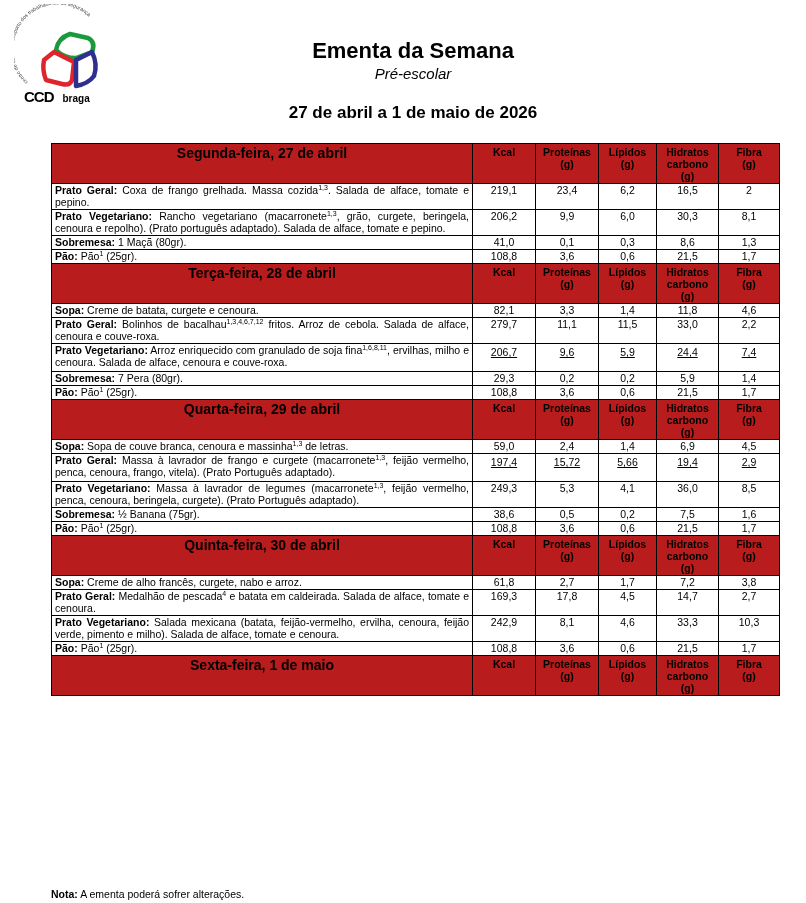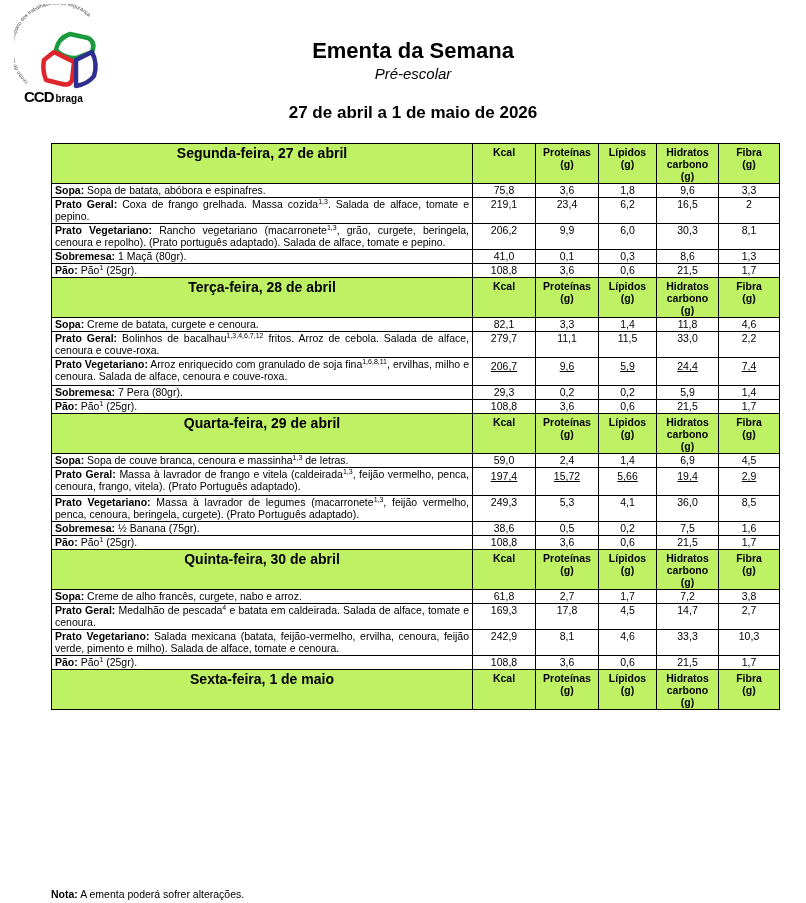--- a/index.html
+++ b/index.html
@@ -2,34 +2,34 @@
 <html><head>
 <meta charset="utf-8">
 <style>
   html, body { margin: 0; padding: 0; background: #ffffff; }
   body { width: 806px; height: 903px; position: relative; overflow: hidden;
          font-family: "Liberation Sans", sans-serif; color: #000; }
   .logo { position: absolute; left: 14px; top: 4px; width: 90px; height: 100px; }
   .logo svg { width: 90px; height: 100px; }
   .logo-text { position: absolute; left: 24px; top: 88px; font-size: 14px; font-weight: bold; letter-spacing: 0px; }
   .logo-text .cc { font-size: 15px; font-weight: bold; letter-spacing: -1px; }
-  .logo-text .braga { font-size: 10px; font-weight: bold; margin-left: 2px; }
+  .logo-text .braga { font-size: 10px; font-weight: bold; margin-left: 9px; }
   .title { position: absolute; left: 0; width: 826px; top: 38px; text-align: center; font-size: 22px; font-weight: bold; }
   .subtitle { position: absolute; left: 0; width: 826px; top: 65px; text-align: center; font-size: 15px; font-style: italic; }
   .daterange { position: absolute; left: 0; width: 826px; top: 103px; text-align: center; font-size: 17px; font-weight: bold; }
 
   table.menu { position: absolute; left: 51px; top: 143px; width: 728px; border-collapse: collapse; table-layout: fixed; }
   table.menu td, table.menu th { border: 1px solid #000; padding: 0 3px; font-size: 10.5px; vertical-align: top; line-height: 12px; }
   col.c-desc { width: 421px; }
   col.c-kcal { width: 63px; }
   col.c-prot { width: 63px; }
   col.c-lip { width: 58px; }
   col.c-hid { width: 62px; }
   col.c-fib { width: 61px; }
-  tr.head th { background: #bef264; font-weight: bold; height: 36px; padding-top: 2px; }
+  tr.head th { background: #b91c1c; font-weight: bold; height: 36px; padding-top: 2px; }
   tr.head th.day { font-size: 14px; text-align: center; padding-top: 3px; }
   tr.head th.nut { font-size: 10.5px; text-align: center; line-height: 12px; overflow: hidden; }
   td.desc { text-align: justify; padding-top: 2px; padding-bottom: 1px; }
   td.num { text-align: center; vertical-align: middle; font-size: 11px; }
   td.num.top { vertical-align: top; padding-top: 2px; text-decoration: underline; }
   .lbl { font-weight: bold; }
   sup { font-size: 7px; line-height: 0; }
   tr.r1 td { height: 13px; }
   tr.r2 td { height: 25px; }
   tr.feriado td { height: 116px; text-align: center; vertical-align: middle; font-size: 19px; font-weight: bold; padding-top: 8px; }
@@ -71,28 +71,20 @@
   </colgroup>
   <tbody id="menu-body">
       <tr class="head">
         <th class="day">Segunda-feira, 27 de abril</th>
         <th class="nut">Kcal</th>
         <th class="nut"><span>Proteínas</span><br><span>(g)</span></th>
         <th class="nut"><span>Lípidos</span><br><span>(g)</span></th>
         <th class="nut"><span>Hidratos</span><br><span>carbono</span><br><span>(g)</span></th>
         <th class="nut"><span>Fibra</span><br><span>(g)</span></th>
       </tr>
-      <tr class="r1">
-        <td class="desc"><span class="lbl">Sopa:</span> <span>Sopa de batata, abóbora e espinafres.</span></td>
-        <td class="num">75,8</td>
-        <td class="num">3,6</td>
-        <td class="num">1,8</td>
-        <td class="num">9,6</td>
-        <td class="num">3,3</td>
-      </tr>
       <tr class="r2">
         <td class="desc"><span class="lbl">Prato Geral:</span> <span>Coxa de frango grelhada. Massa cozida</span><sup>1,3</sup><span>. Salada de alface, tomate e pepino.</span></td>
         <td class="num">219,1</td>
         <td class="num">23,4</td>
         <td class="num">6,2</td>
         <td class="num">16,5</td>
         <td class="num">2</td>
       </tr>
       <tr class="r2">
         <td class="desc"><span class="lbl">Prato Vegetariano:</span> <span>Rancho vegetariano (macarronete</span><sup>1,3</sup><span>, grão, curgete, beringela, cenoura e repolho). (Prato português adaptado). Salada de alface, tomate e pepino.</span></td>
@@ -176,21 +168,21 @@
       </tr>
       <tr class="r1">
         <td class="desc"><span class="lbl">Sopa:</span> <span>Sopa de couve branca, cenoura e massinha</span><sup>1,3</sup><span> de letras.</span></td>
         <td class="num">59,0</td>
         <td class="num">2,4</td>
         <td class="num">1,4</td>
         <td class="num">6,9</td>
         <td class="num">4,5</td>
       </tr>
       <tr class="r2">
-        <td class="desc"><span class="lbl">Prato Geral:</span> <span>Massa à lavrador de frango e vitela (caldeirada</span><sup>1,3</sup><span>, feijão vermelho, penca, cenoura, frango, vitela). (Prato Português adaptado).</span></td>
+        <td class="desc"><span class="lbl">Prato Geral:</span> <span>Massa à lavrador de frango e curgete (macarronete</span><sup>1,3</sup><span>, feijão vermelho, penca, cenoura, frango, vitela). (Prato Português adaptado).</span></td>
         <td class="num top">197,4</td>
         <td class="num top">15,72</td>
         <td class="num top">5,66</td>
         <td class="num top">19,4</td>
         <td class="num top">2,9</td>
       </tr>
       <tr class="r2">
         <td class="desc"><span class="lbl">Prato Vegetariano:</span> <span>Massa à lavrador de legumes (macarronete</span><sup>1,3</sup><span>, feijão vermelho, penca, cenoura, beringela, curgete). (Prato Português adaptado).</span></td>
         <td class="num">249,3</td>
         <td class="num">5,3</td>

